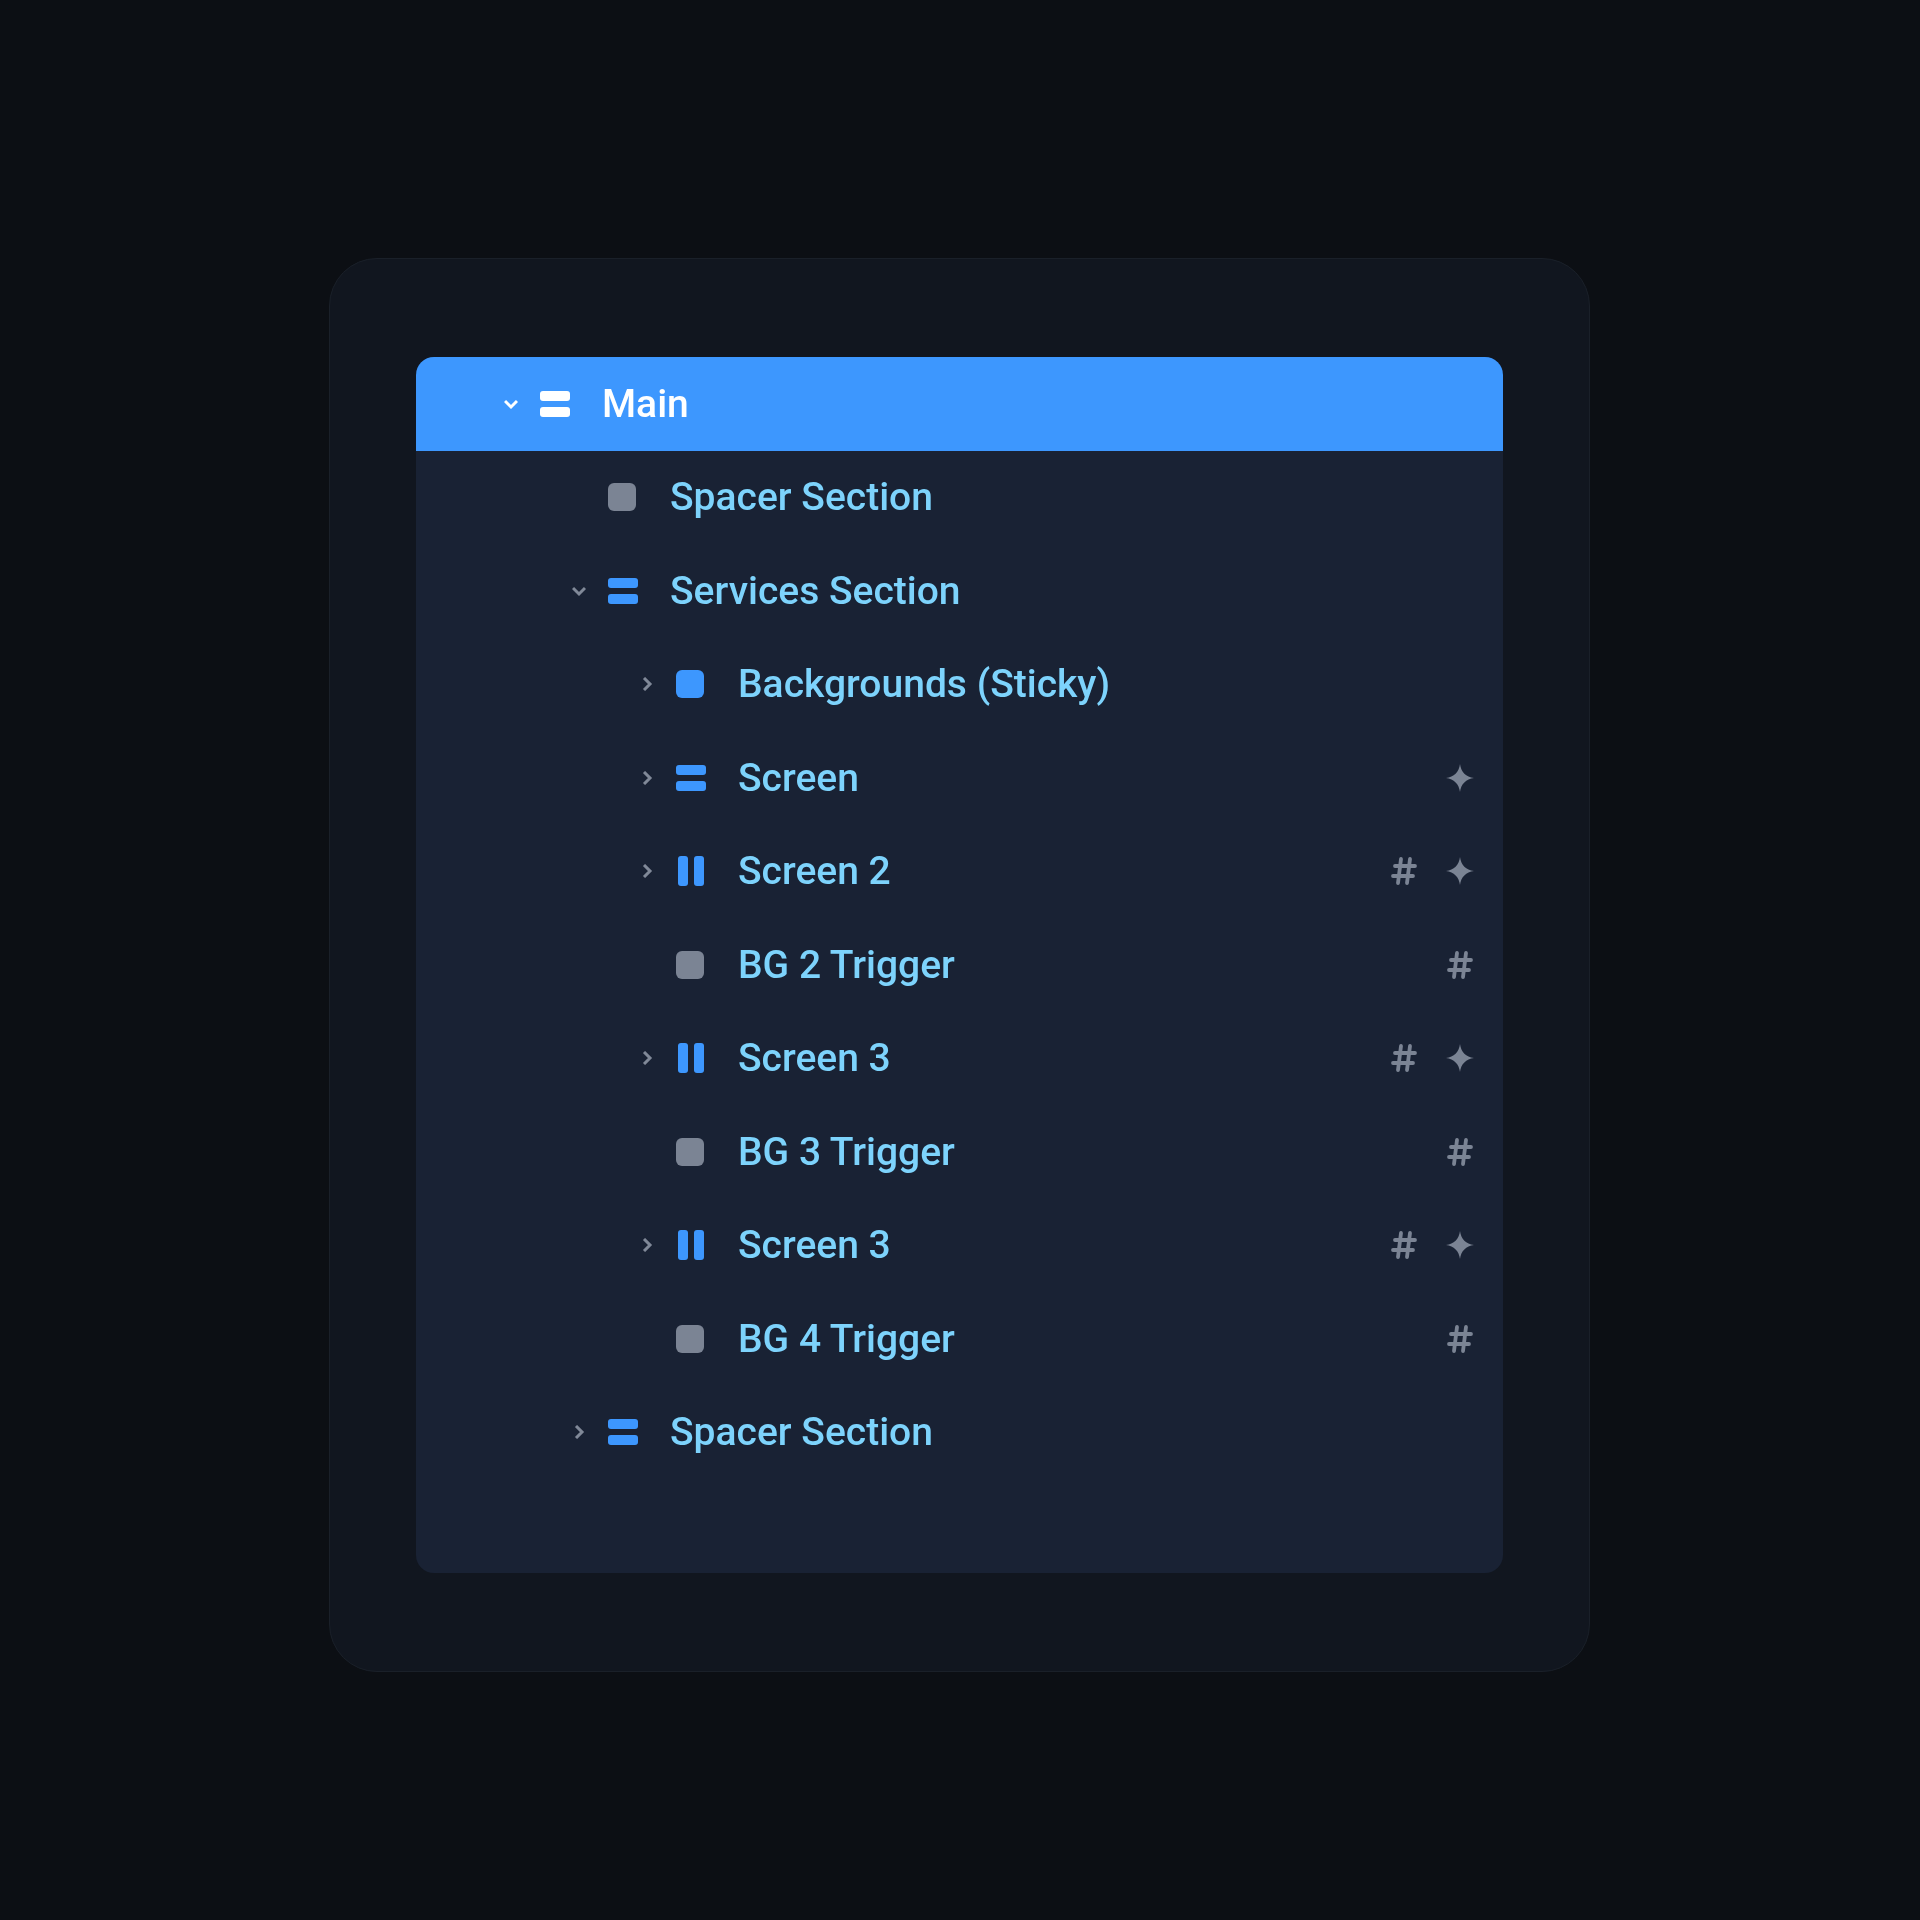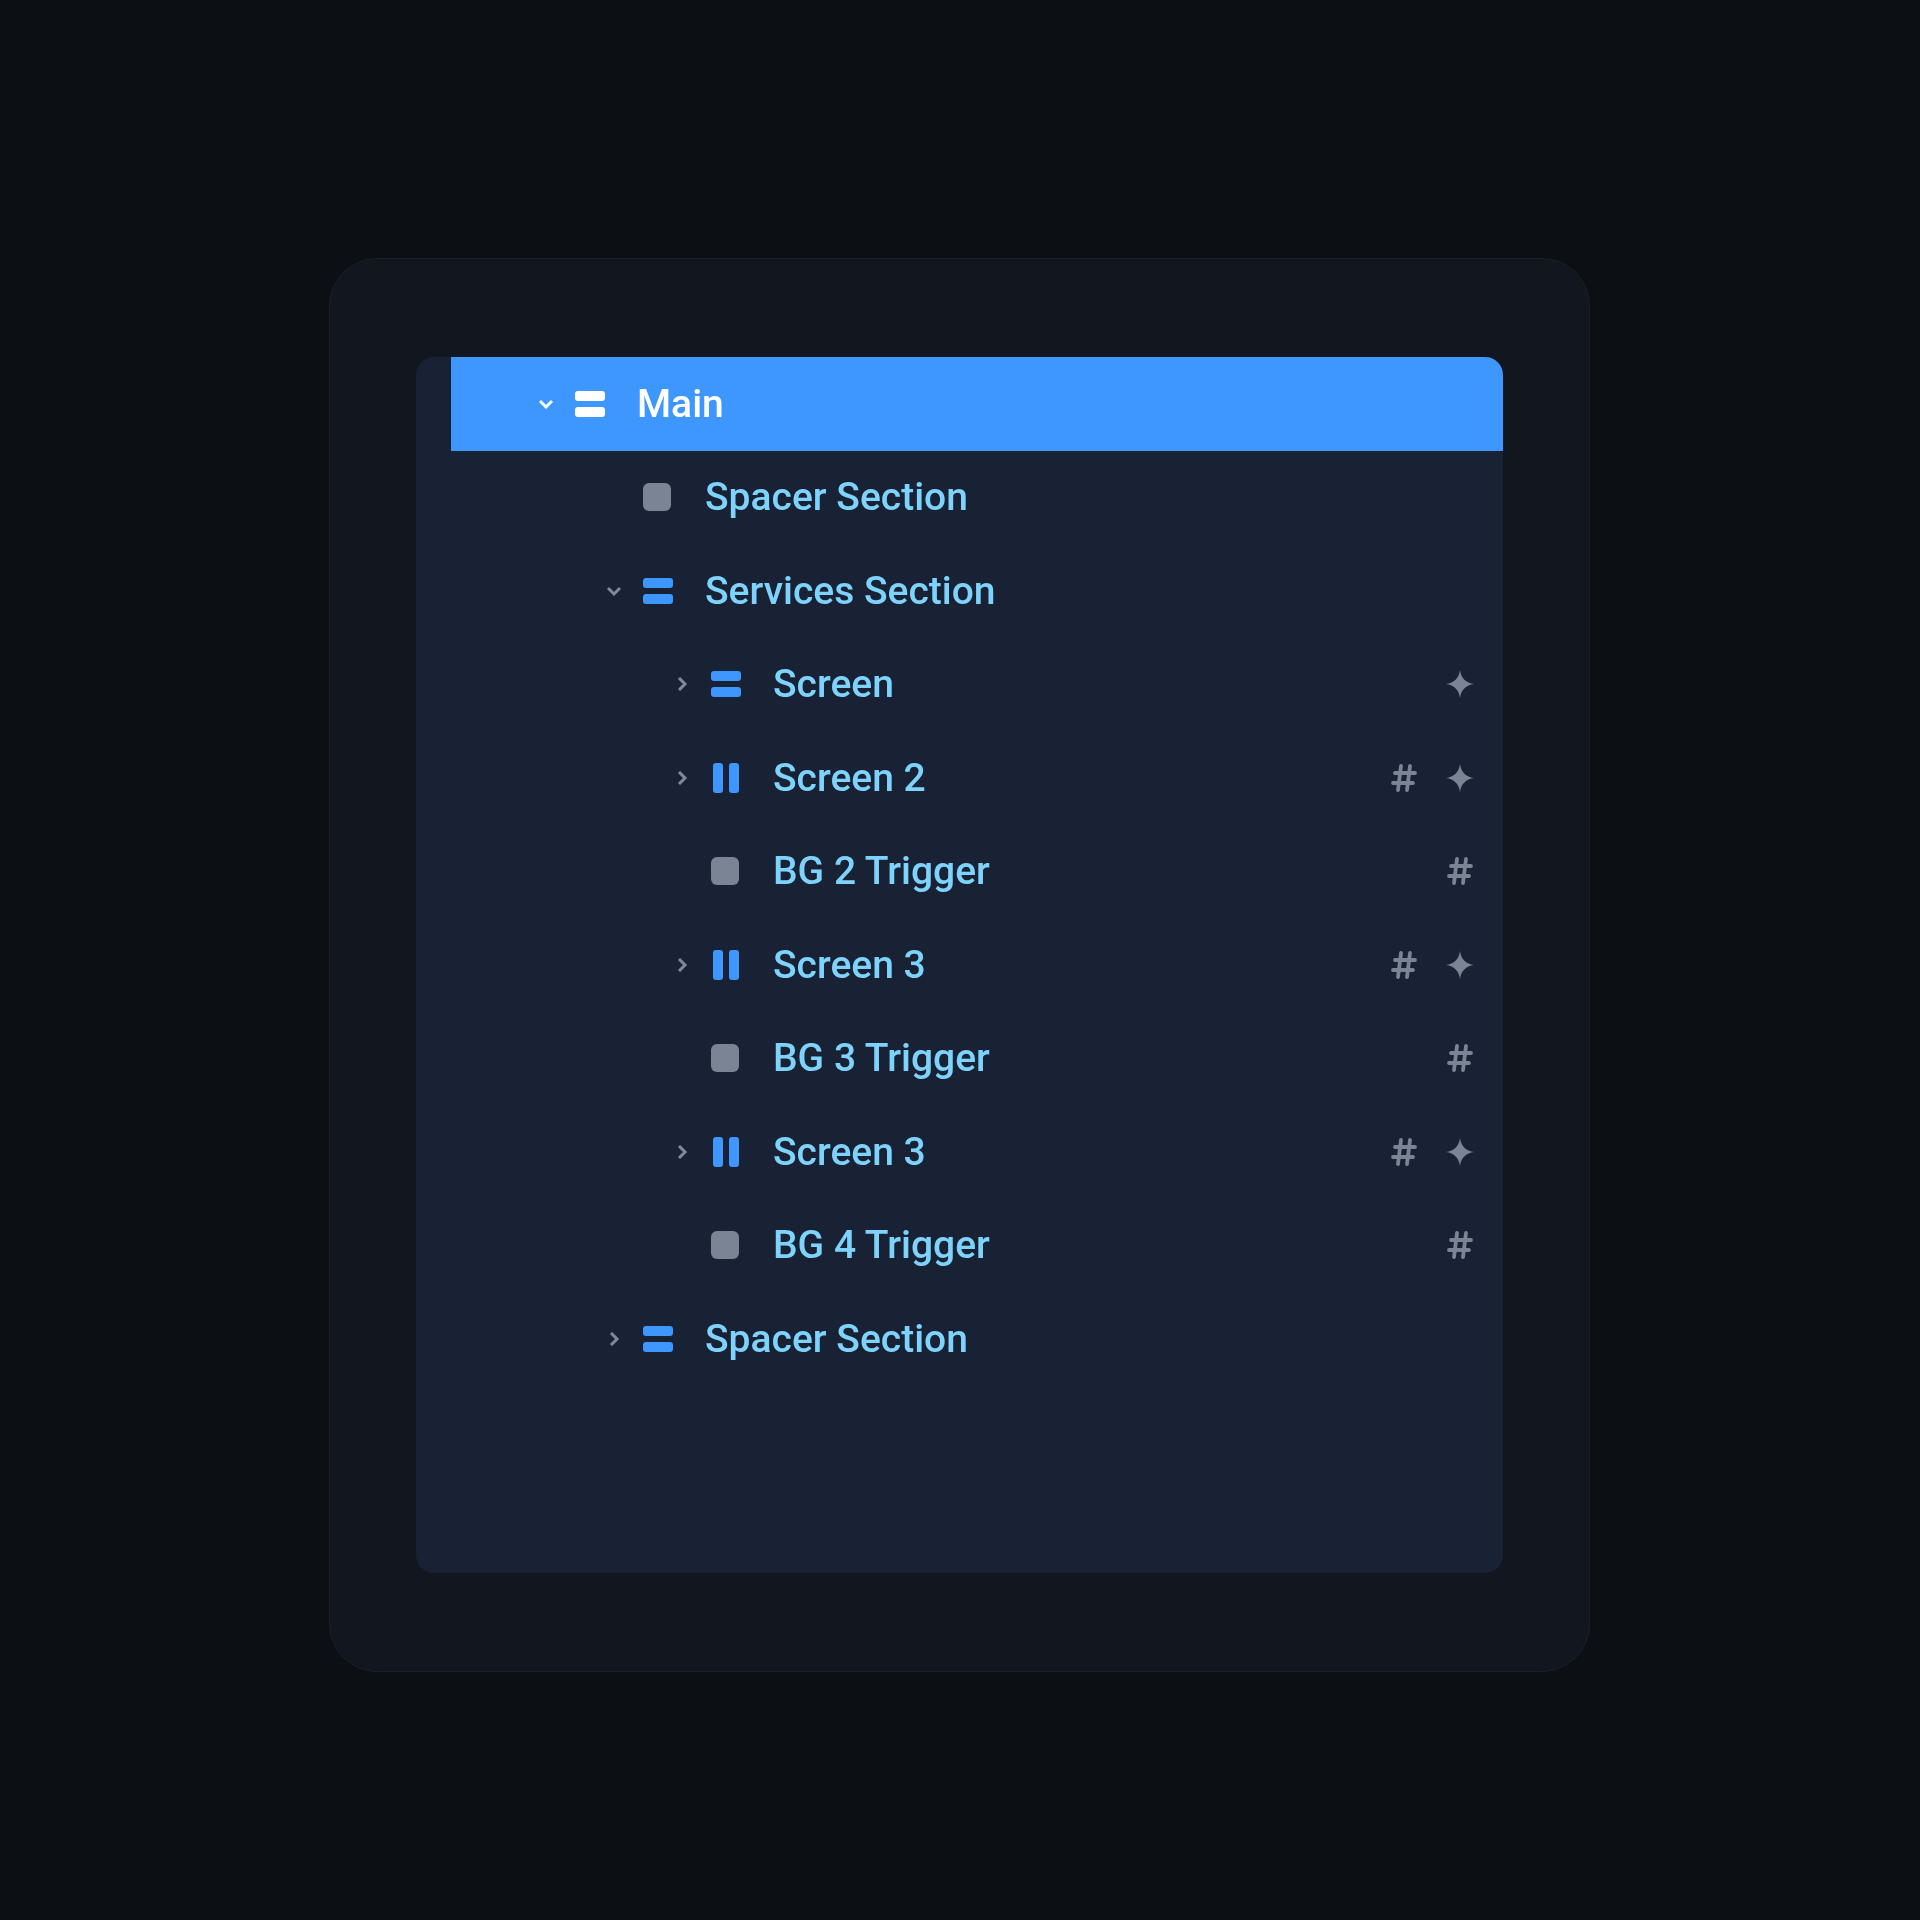--- a/index.html
+++ b/index.html
@@ -20,21 +20,20 @@
     border: 1px solid #1a2029;
     border-radius: 48px;
     padding: 98px 86px;
   }
   .panel {
     width: 100%;
     height: 100%;
     background: #192234;
     border-radius: 18px;
     overflow: hidden;
-    padding-left: 35px;
   }
   .row {
     height: 93.5px;
     display: flex;
     align-items: center;
     padding: 0 28px 0 0;
     position: relative;
   }
   .row.selected { background: #3d97fe; }
   .row.selected .label { color: #fff; }
@@ -126,20 +125,35 @@
           <span class="spacer"></span>
           <span class="badges"></span>
         </div>
         <div class="row indent-2">
           <span class="chevron">
             <svg viewBox="0 0 14 14">
               <path d="M4 1 L10 7 L4 13"></path>
             </svg>
           </span>
           <span class="icon-slot">
+            <svg width="28" height="28" viewBox="0 0 28 28">
+              <rect x="0" y="0" width="28" height="28" rx="6" fill="#3d97fe"></rect>
+            </svg>
+          </span>
+          <span class="label">Backgrounds (Sticky)</span>
+          <span class="spacer"></span>
+          <span class="badges"></span>
+        </div>
+        <div class="row indent-2">
+          <span class="chevron">
+            <svg viewBox="0 0 14 14">
+              <path d="M4 1 L10 7 L4 13"></path>
+            </svg>
+          </span>
+          <span class="icon-slot">
             <svg width="30" height="30" viewBox="0 0 30 30">
               <rect x="0" y="2" width="30" height="10" rx="3" fill="#3d97fe"></rect>
               <rect x="0" y="18" width="30" height="10" rx="3" fill="#3d97fe"></rect>
             </svg>
           </span>
           <span class="label">Screen</span>
           <span class="spacer"></span>
           <span class="badges">
             <span>
               <svg width="30" height="30" viewBox="0 0 30 30">

